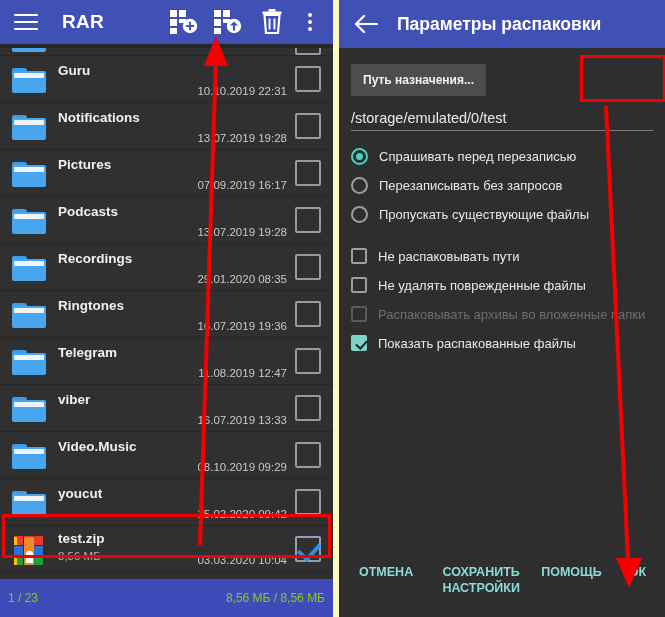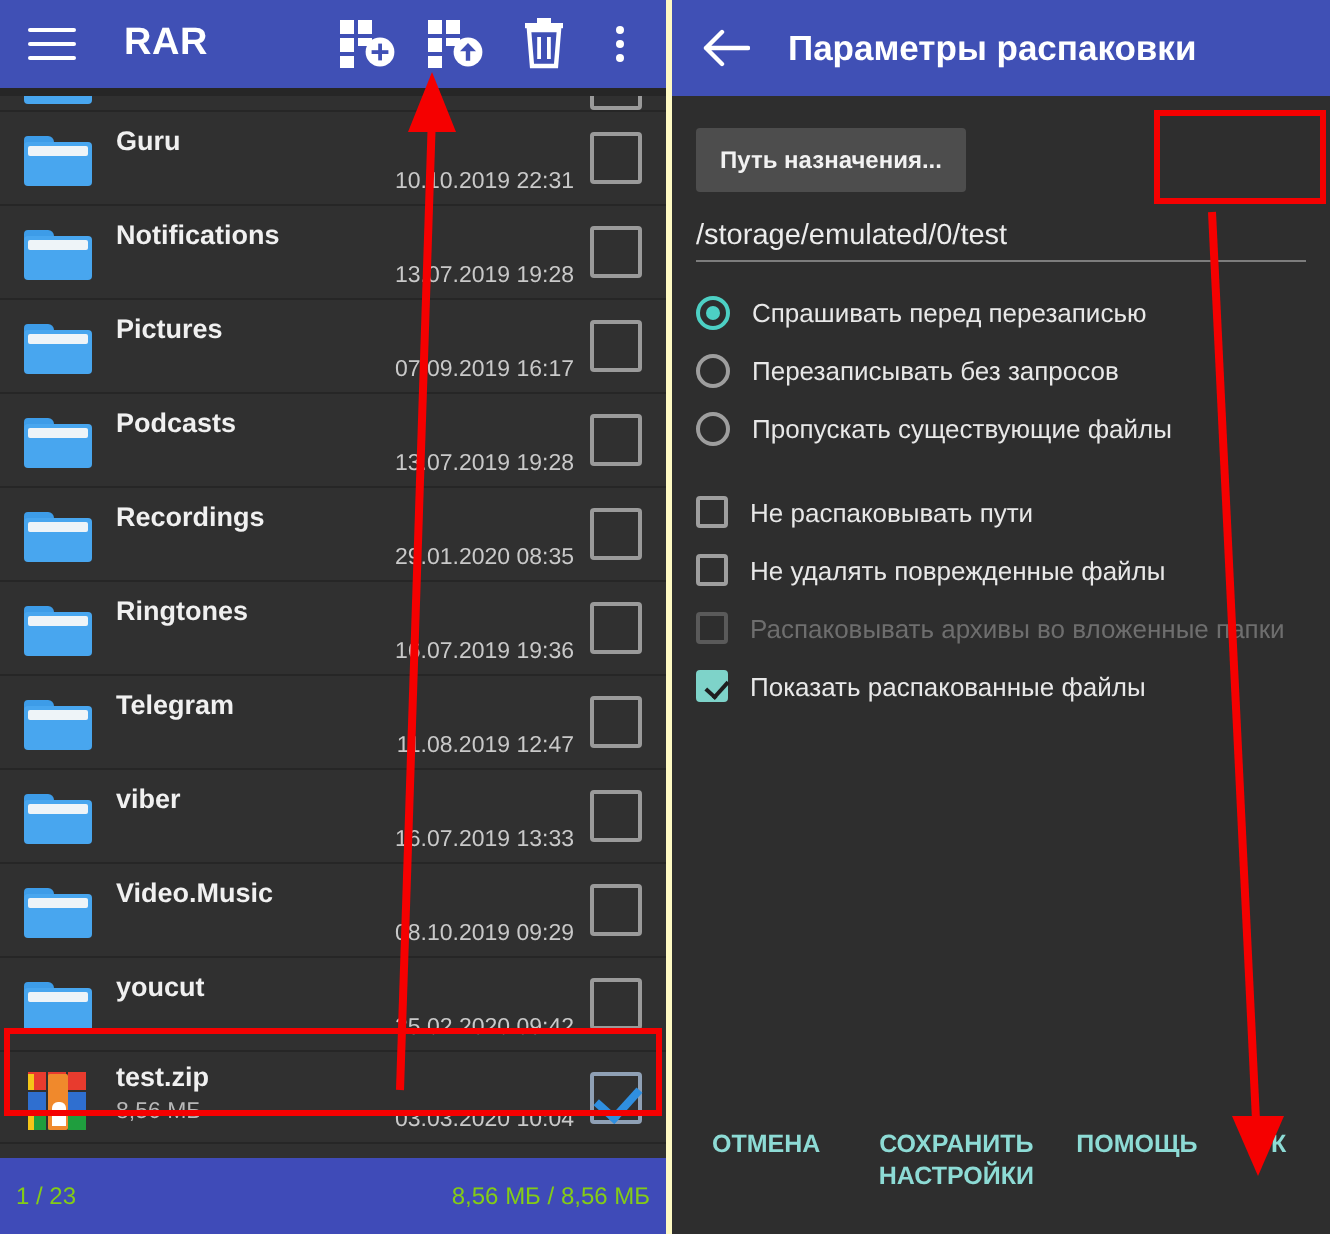--- a/index.html
+++ b/index.html
@@ -6,21 +6,21 @@
   html, body {
     width: 665px; height: 617px;
     background: #1c1c1c;
     font-family: "Liberation Sans", "DejaVu Sans", sans-serif;
     overflow: hidden;
   }
   #root { position: relative; width: 665px; height: 617px; display: flex; }
 
   
   .pane-left { width: 333px; height: 617px; position: relative; background: #262626; overflow: hidden; }
-  .pane-right { width: 332px; height: 617px; position: relative; background: #2e2e2e; overflow: hidden; border-left: 3px solid #fef9c3; }
+  .pane-right { width: 332px; height: 617px; position: relative; background: #2e2e2e; overflow: hidden; border-left: 6px solid #fef9c3; }
 
   .appbar {
     height: 44px; background: #4050b5; display: flex; align-items: center;
     padding: 0 10px; position: relative; z-index: 5;
   }
   .hamburger { width: 26px; height: 26px; margin-left: 4px; display: flex; flex-direction: column; justify-content: center; gap: 5px; cursor: pointer; }
   .hamburger i { display: block; height: 2px; background: #fff; width: 24px; border-radius: 1px; }
   .app-title { color: #fff; font-size: 19px; font-weight: bold; margin-left: 22px; letter-spacing: .3px; }
   .appbar-spacer { flex: 1; }
   .tb-icon { width: 34px; height: 34px; margin-left: 10px; display: flex; align-items: center; justify-content: center; cursor: pointer; }

